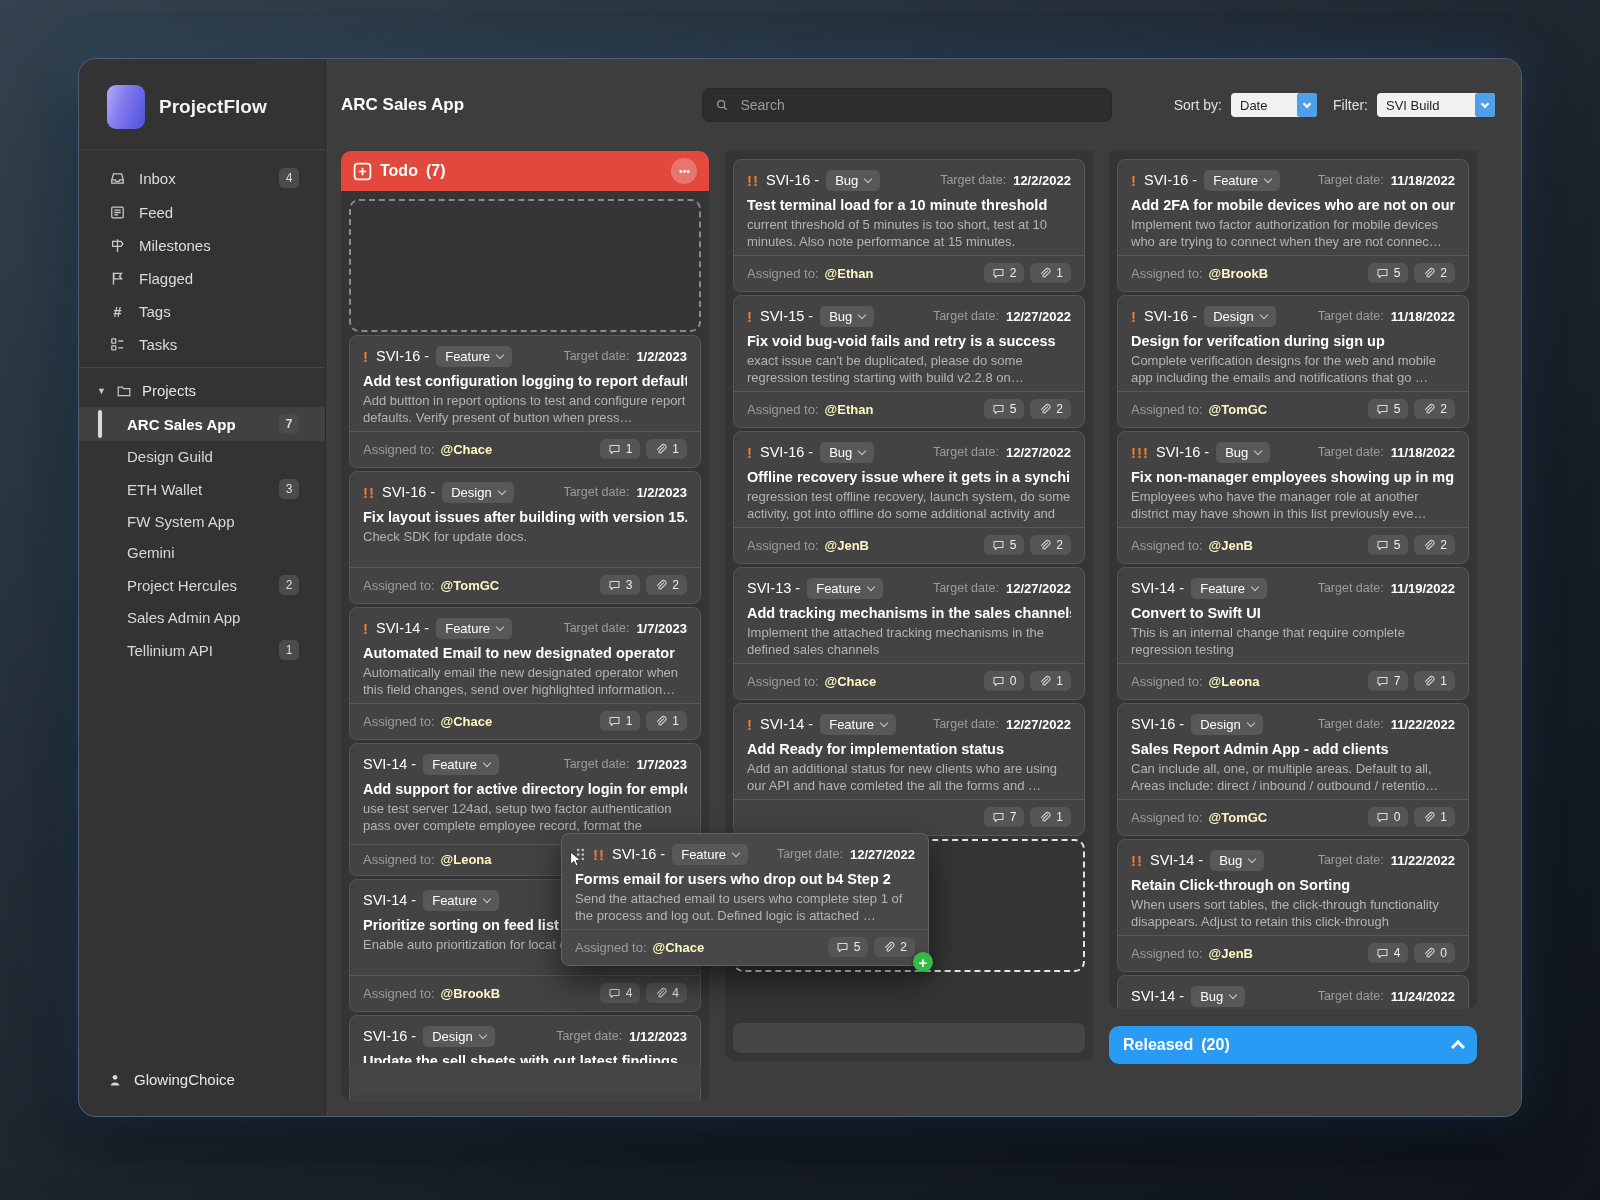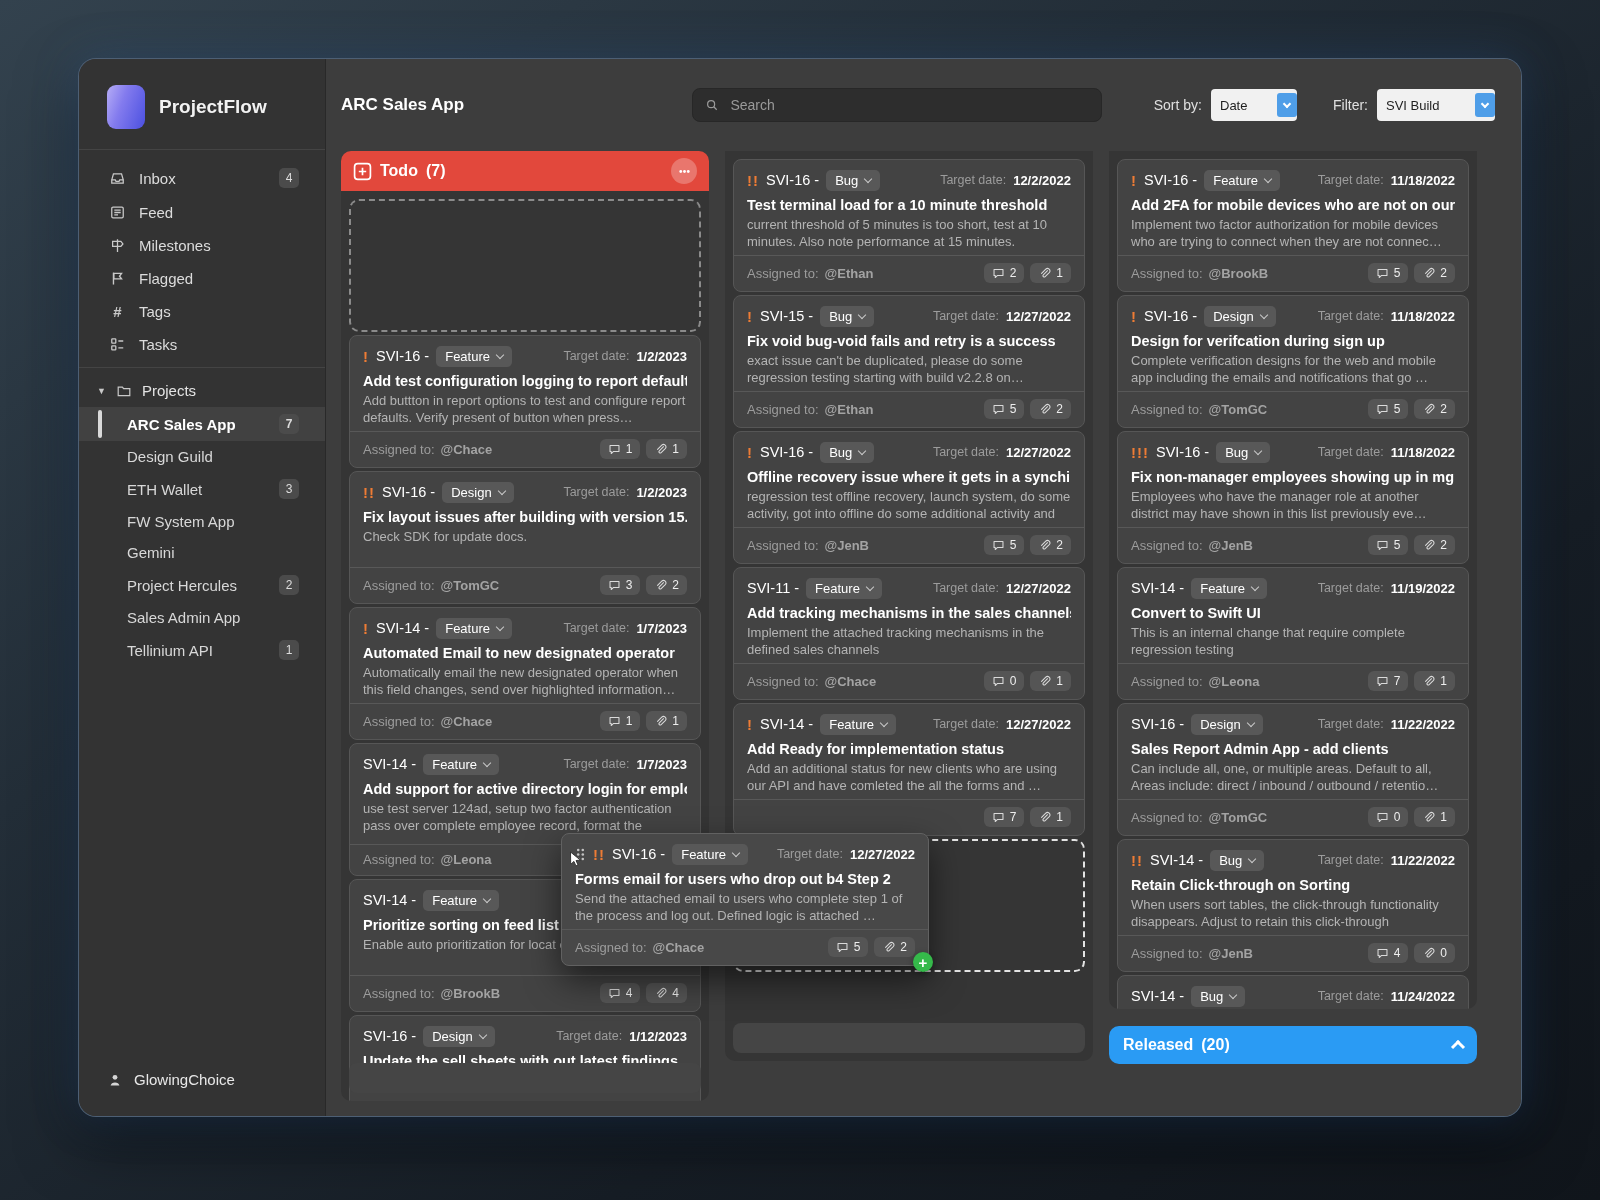--- a/index.html
+++ b/index.html
@@ -35,23 +35,23 @@
   .sidebar-user .icn{width:16px;height:16px;color:#d5d5d5;}
 
   
   .main{flex:1;display:flex;flex-direction:column;background:#3d3d3d;min-width:0;position:relative;}
   .topbar{display:flex;align-items:center;height:92px;padding:0 26px 0 15px;flex:none;}
   .page-title{width:300px;flex:none;font-size:17px;font-weight:700;color:#fff;}
   .search{display:flex;align-items:center;gap:9px;width:410px;height:34px;flex:none;margin:0 auto;background:#2d2d2d;border:1px solid #272727;border-radius:8px;padding:0 12px;}
   .s-icn{width:14px;height:14px;color:#9a9a9a;flex:none;}
   .search-input{flex:1;min-width:0;background:transparent;border:none;outline:none;color:#e0e0e0;font-size:14px;font-family:inherit;}
   .search-input::placeholder{color:#9a9a9a;}
-  .controls{display:flex;align-items:center;gap:36px;flex:none;}
+  .controls{display:flex;align-items:center;gap:16px;flex:none;}
   .ctrl{display:flex;align-items:center;gap:9px;font-size:14px;color:#e0e0e0;}
-  .select{display:flex;align-items:center;justify-content:space-between;background:#f1f1f1;border-radius:4px;height:32px;padding-left:9px;gap:10px;cursor:pointer;}
+  .select{display:flex;align-items:center;justify-content:space-between;background:#f1f1f1;border-radius:4px;height:24px;padding-left:9px;gap:10px;cursor:pointer;}
   .sel-val{font-size:13px;color:#1e1e1e;white-space:nowrap;}
   .sel-date{width:86px;} .sel-filter{width:118px;}
   .dd{width:20px;height:24px;border-radius:3px;display:flex;align-items:center;justify-content:center;flex:none;}
   .dd-chev{width:6px;height:6px;border-right:2px solid #fff;border-bottom:2px solid #fff;transform:rotate(45deg);margin-top:-2px;}
 
   
   .board{display:flex;gap:16px;padding:0 26px 0 15px;align-items:flex-start;}
   .column{width:368px;flex:none;}
   .col-header{height:40px;border-radius:10px 10px 0 0;display:flex;align-items:center;gap:8px;padding:0 12px;color:#fff;}
   .col-title{font-size:16px;font-weight:700;color:#fff;white-space:nowrap;}
@@ -72,21 +72,21 @@
   .ticket{font-size:14.5px;color:#fff;white-space:nowrap;}
   .tag-pill{display:inline-flex;align-items:center;gap:7px;background:#585858;border-radius:5px;padding:3px 9px;font-size:13px;color:#fff;cursor:pointer;}
   .chev{width:6px;height:6px;border-right:1.6px solid #c9c9c9;border-bottom:1.6px solid #c9c9c9;transform:rotate(45deg);margin-top:-2px;}
   .t-label{margin-left:auto;font-size:12.5px;color:#9c9c9c;white-space:nowrap;}
   .t-date{font-size:13px;font-weight:700;color:#fff;white-space:nowrap;}
   .card-title{margin-top:5px;font-size:14.5px;font-weight:700;color:#fff;white-space:nowrap;overflow:hidden;flex:none;}
   .card-body{margin-top:3px;font-size:13px;line-height:1.33;color:#b4b4b4;flex:1;overflow:hidden;}
   .card-divider{border-top:1px solid #585858;margin:0 -13px;flex:none;}
   .card-foot{display:flex;align-items:center;gap:6px;padding-top:7px;flex:none;}
   .a-label{font-size:13px;color:#9c9c9c;white-space:nowrap;}
-  .a-name{font-size:13px;font-weight:700;color:#a3a3a3;white-space:nowrap;}
+  .a-name{font-size:13px;font-weight:700;color:#fef9c3;white-space:nowrap;}
   .spacer{flex:1;}
   .pill{display:inline-flex;align-items:center;gap:5px;background:#555;border-radius:6px;padding:3px 8px;cursor:pointer;}
   .pill .icn{width:13px;height:13px;color:#dadada;}
   .cnt{font-size:12px;color:#eee;}
 
   
   .drag-card{position:absolute;left:482px;top:774px;width:368px;z-index:40;overflow:visible;background:#484848;border-color:#616161;box-shadow:0 14px 34px rgba(0,0,0,.55);}
   .handle{width:11px;height:15px;color:#c2c2c2;flex:none;}
   .plus-badge{position:absolute;right:-5px;bottom:-7px;width:20px;height:20px;border-radius:50%;color:#fff;font-size:15px;font-weight:700;display:flex;align-items:center;justify-content:center;box-shadow:0 2px 6px rgba(0,0,0,.4);}
   .cursor{position:absolute;left:4px;top:16px;width:18px;height:18px;z-index:5;}
@@ -551,21 +551,21 @@
                     <svg viewBox="0 0 16 16" fill="none" stroke="currentColor" stroke-width="1.3" stroke-linecap="round">
                       <path d="M11.7 4.6 6.6 9.7a1.55 1.55 0 0 0 2.2 2.2l5-5a3 3 0 0 0-4.24-4.24L4.4 7.8"></path>
                     </svg>
                   </span>
                   <span class="cnt">2</span>
                 </span>
               </div>
             </div>
             <div class="card">
               <div class="card-head">
-                <span class="ticket">SVI-11 -</span>
+                <span class="ticket">SVI-13 -</span>
                 <span class="tag-pill">
                   <span>Feature</span>
                   <span class="chev"></span>
                 </span>
                 <span class="t-label">Target date:</span>
                 <span class="t-date">12/27/2022</span>
               </div>
               <div class="card-title">Add tracking mechanisms in the sales channels</div>
               <div class="card-body">Implement the attached tracking mechanisms in the defined sales channels</div>
               <div class="card-divider"></div>

